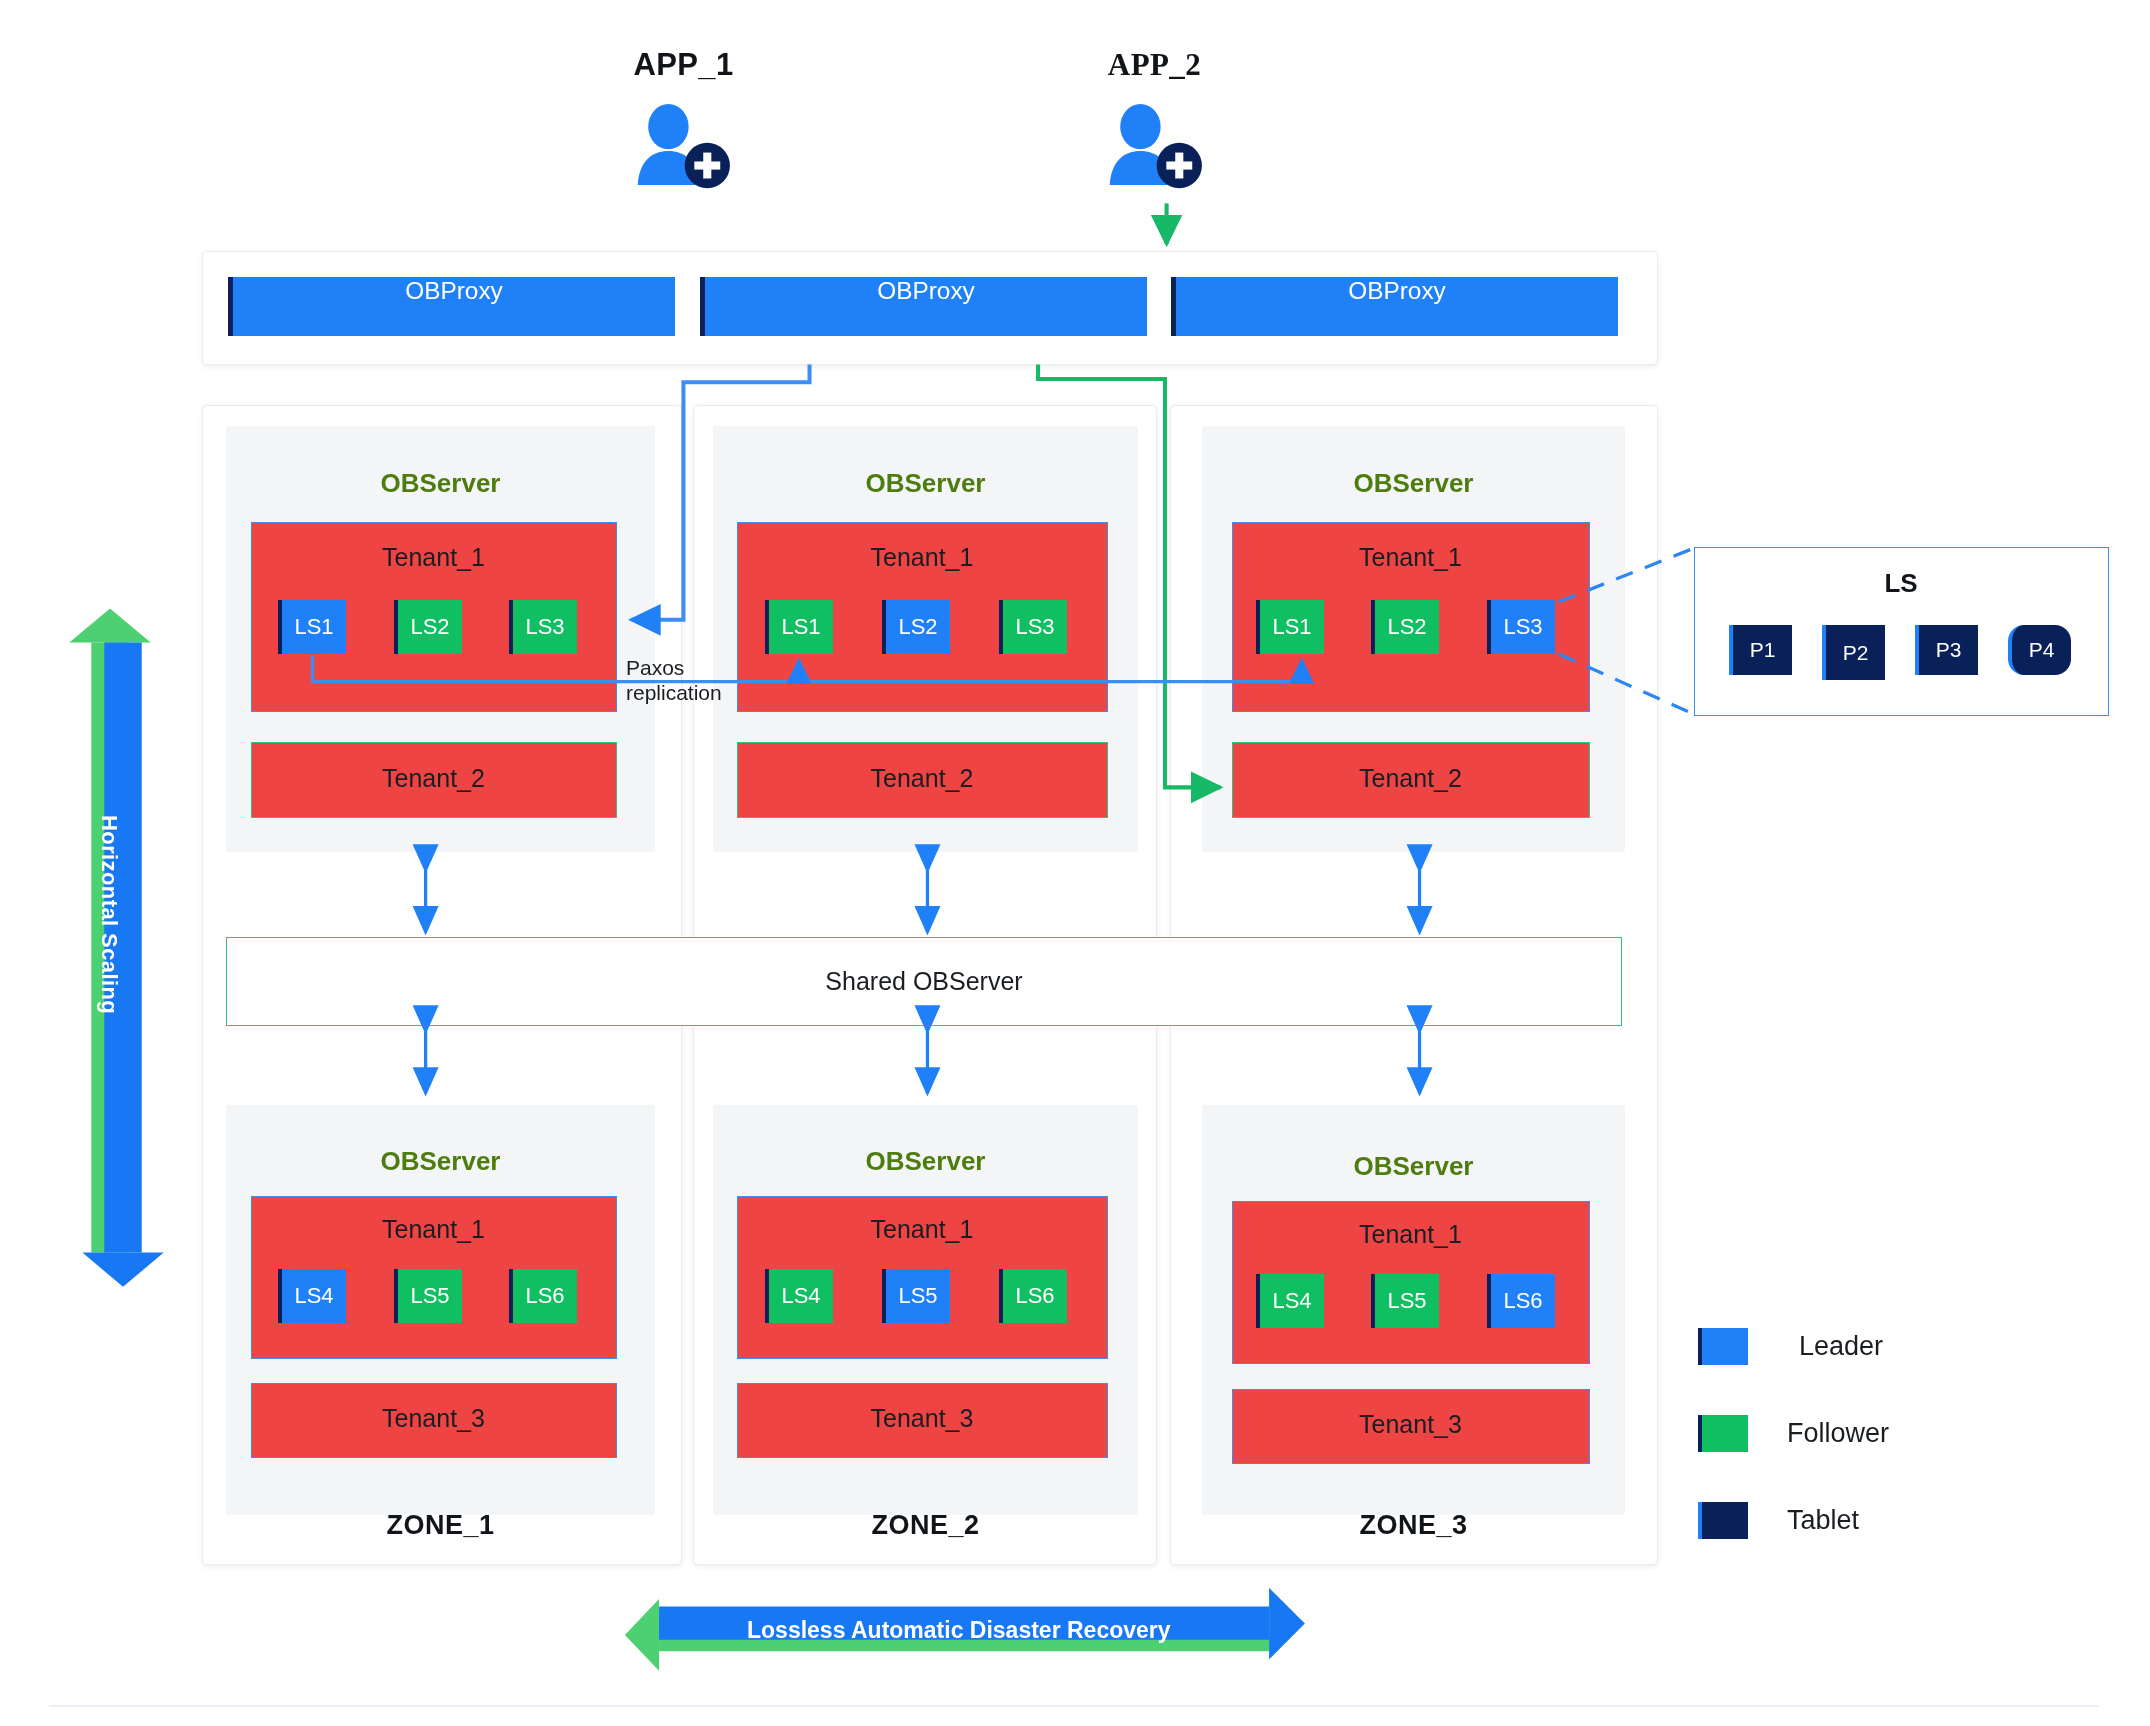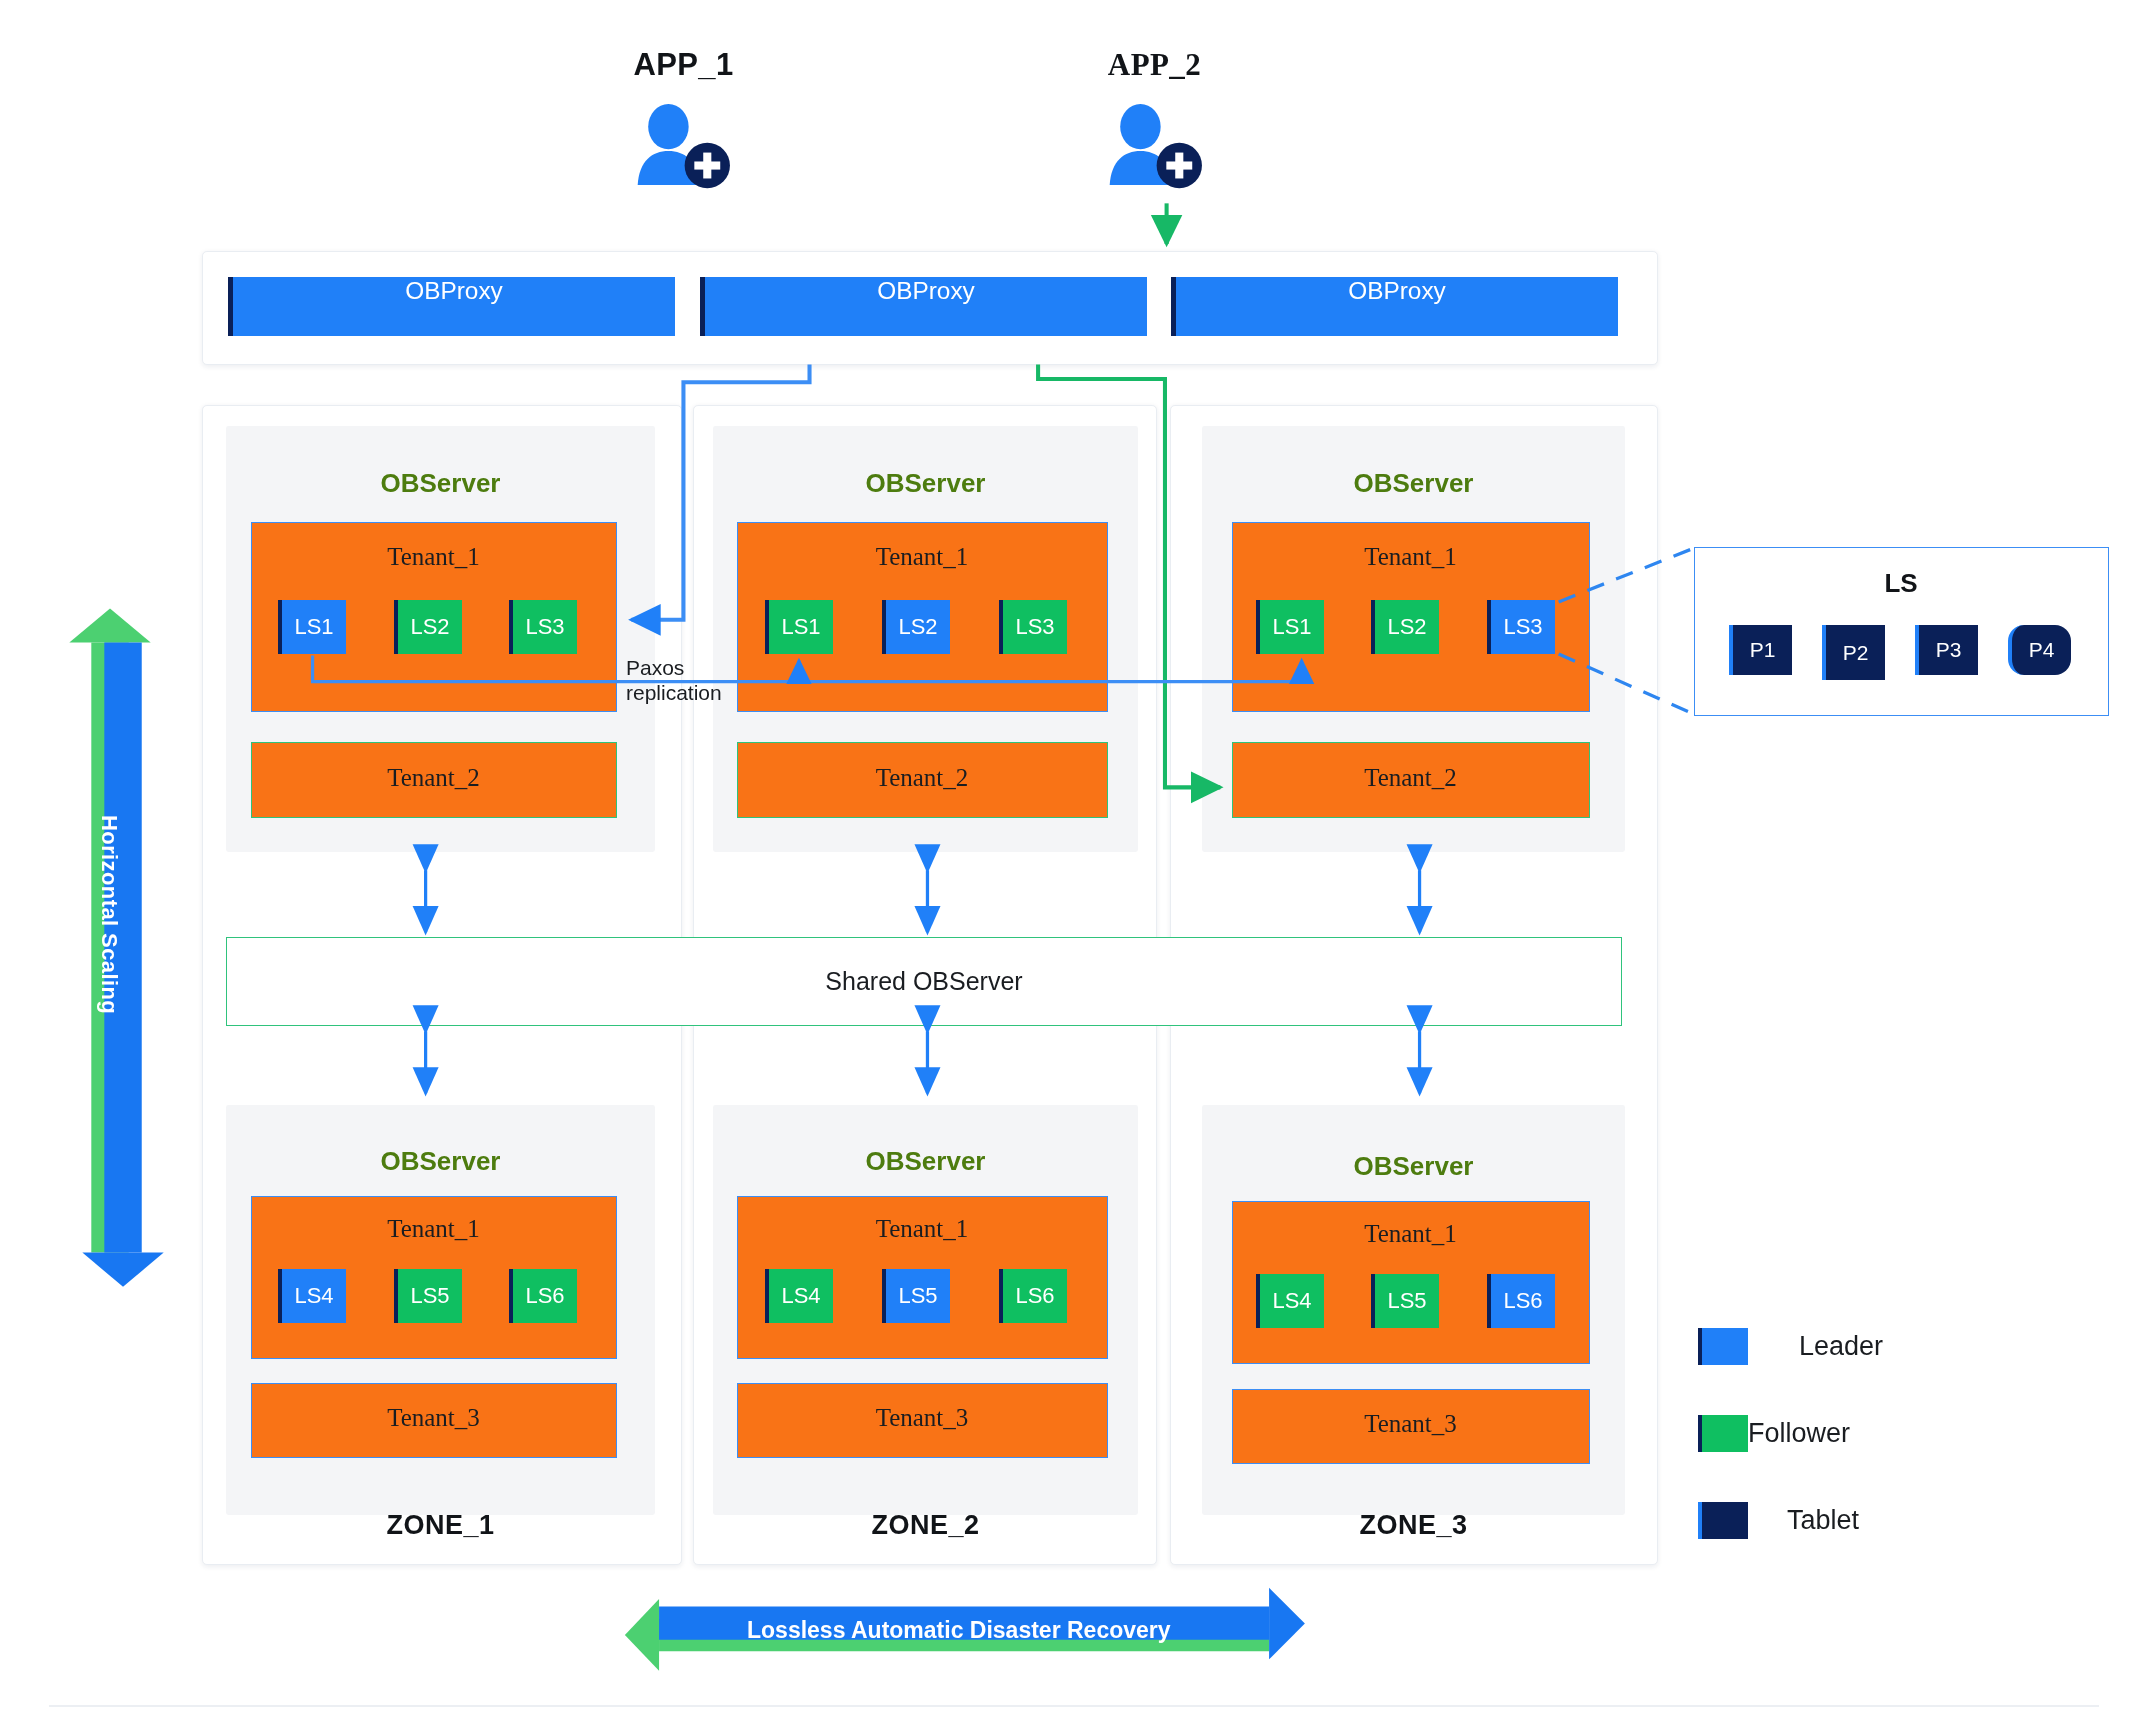--- a/index.html
+++ b/index.html
@@ -22,21 +22,21 @@
   
   .zone-panel{background:#ffffff;border:0.8px solid #e9edf2;border-radius:4.9px;
       box-shadow:0 1.6px 5.7px rgba(22,40,80,.08);}
   .zone-label{font-size:27px;font-weight:bold;color:#111418;text-align:center;letter-spacing:0.5px;}
 
   
   .observer{background:#f4f5f7;border-radius:2.4px;}
   .observer-title{font-size:26px;font-weight:bold;color:#4d7c0f;text-align:center;}
 
   
-  .tenant{background:#f97316;box-sizing:border-box;font-family:Liberation Serif, serif;}
+  .tenant{background:#ef4444;box-sizing:border-box;}
   .tenant-blue{border:1.6px solid #3C8EF5;}
   .tenant-green{border:1.6px solid #2FC37C;}
   .tenant-title{font-size:25px;color:#1a1d21;text-align:center;}
 
   
   .ls{display:flex;align-items:center;justify-content:center;
       color:#ffffff;font-size:22px;border-left:4.9px solid #0A2058;box-sizing:border-box;}
   .ls-leader{background:#2080F8;}
   .ls-follower{background:#0FBF61;}
 
@@ -252,21 +252,21 @@
   </div>
   <div class="abs zone-label" style="left:1202px;top:1510px;width:423px;">ZONE_3</div>
 
   <div class="abs" style="left:1698px;top:1328px;width:374px;">
     <div style="display:flex;align-items:center;margin-bottom:50px;">
       <div class="legend-swatch sw-leader"></div>
       <div class="legend-label" style="margin-left:51px;">Leader</div>
     </div>
     <div style="display:flex;align-items:center;margin-bottom:50px;">
       <div class="legend-swatch sw-follower"></div>
-      <div class="legend-label" style="">Follower</div>
+      <div class="legend-label" style="margin-left:39px;">Follower</div>
     </div>
     <div style="display:flex;align-items:center;">
       <div class="legend-swatch sw-tablet"></div>
       <div class="legend-label" style="margin-left:39px;">Tablet</div>
     </div>
   </div>
 
   <div class="vscale-text" style="left:91px;top:813px;">Horizontal Scaling</div>
   <div class="hrec-text" style="left:742px;top:1619px;">Lossless Automatic Disaster Recovery</div>
 

